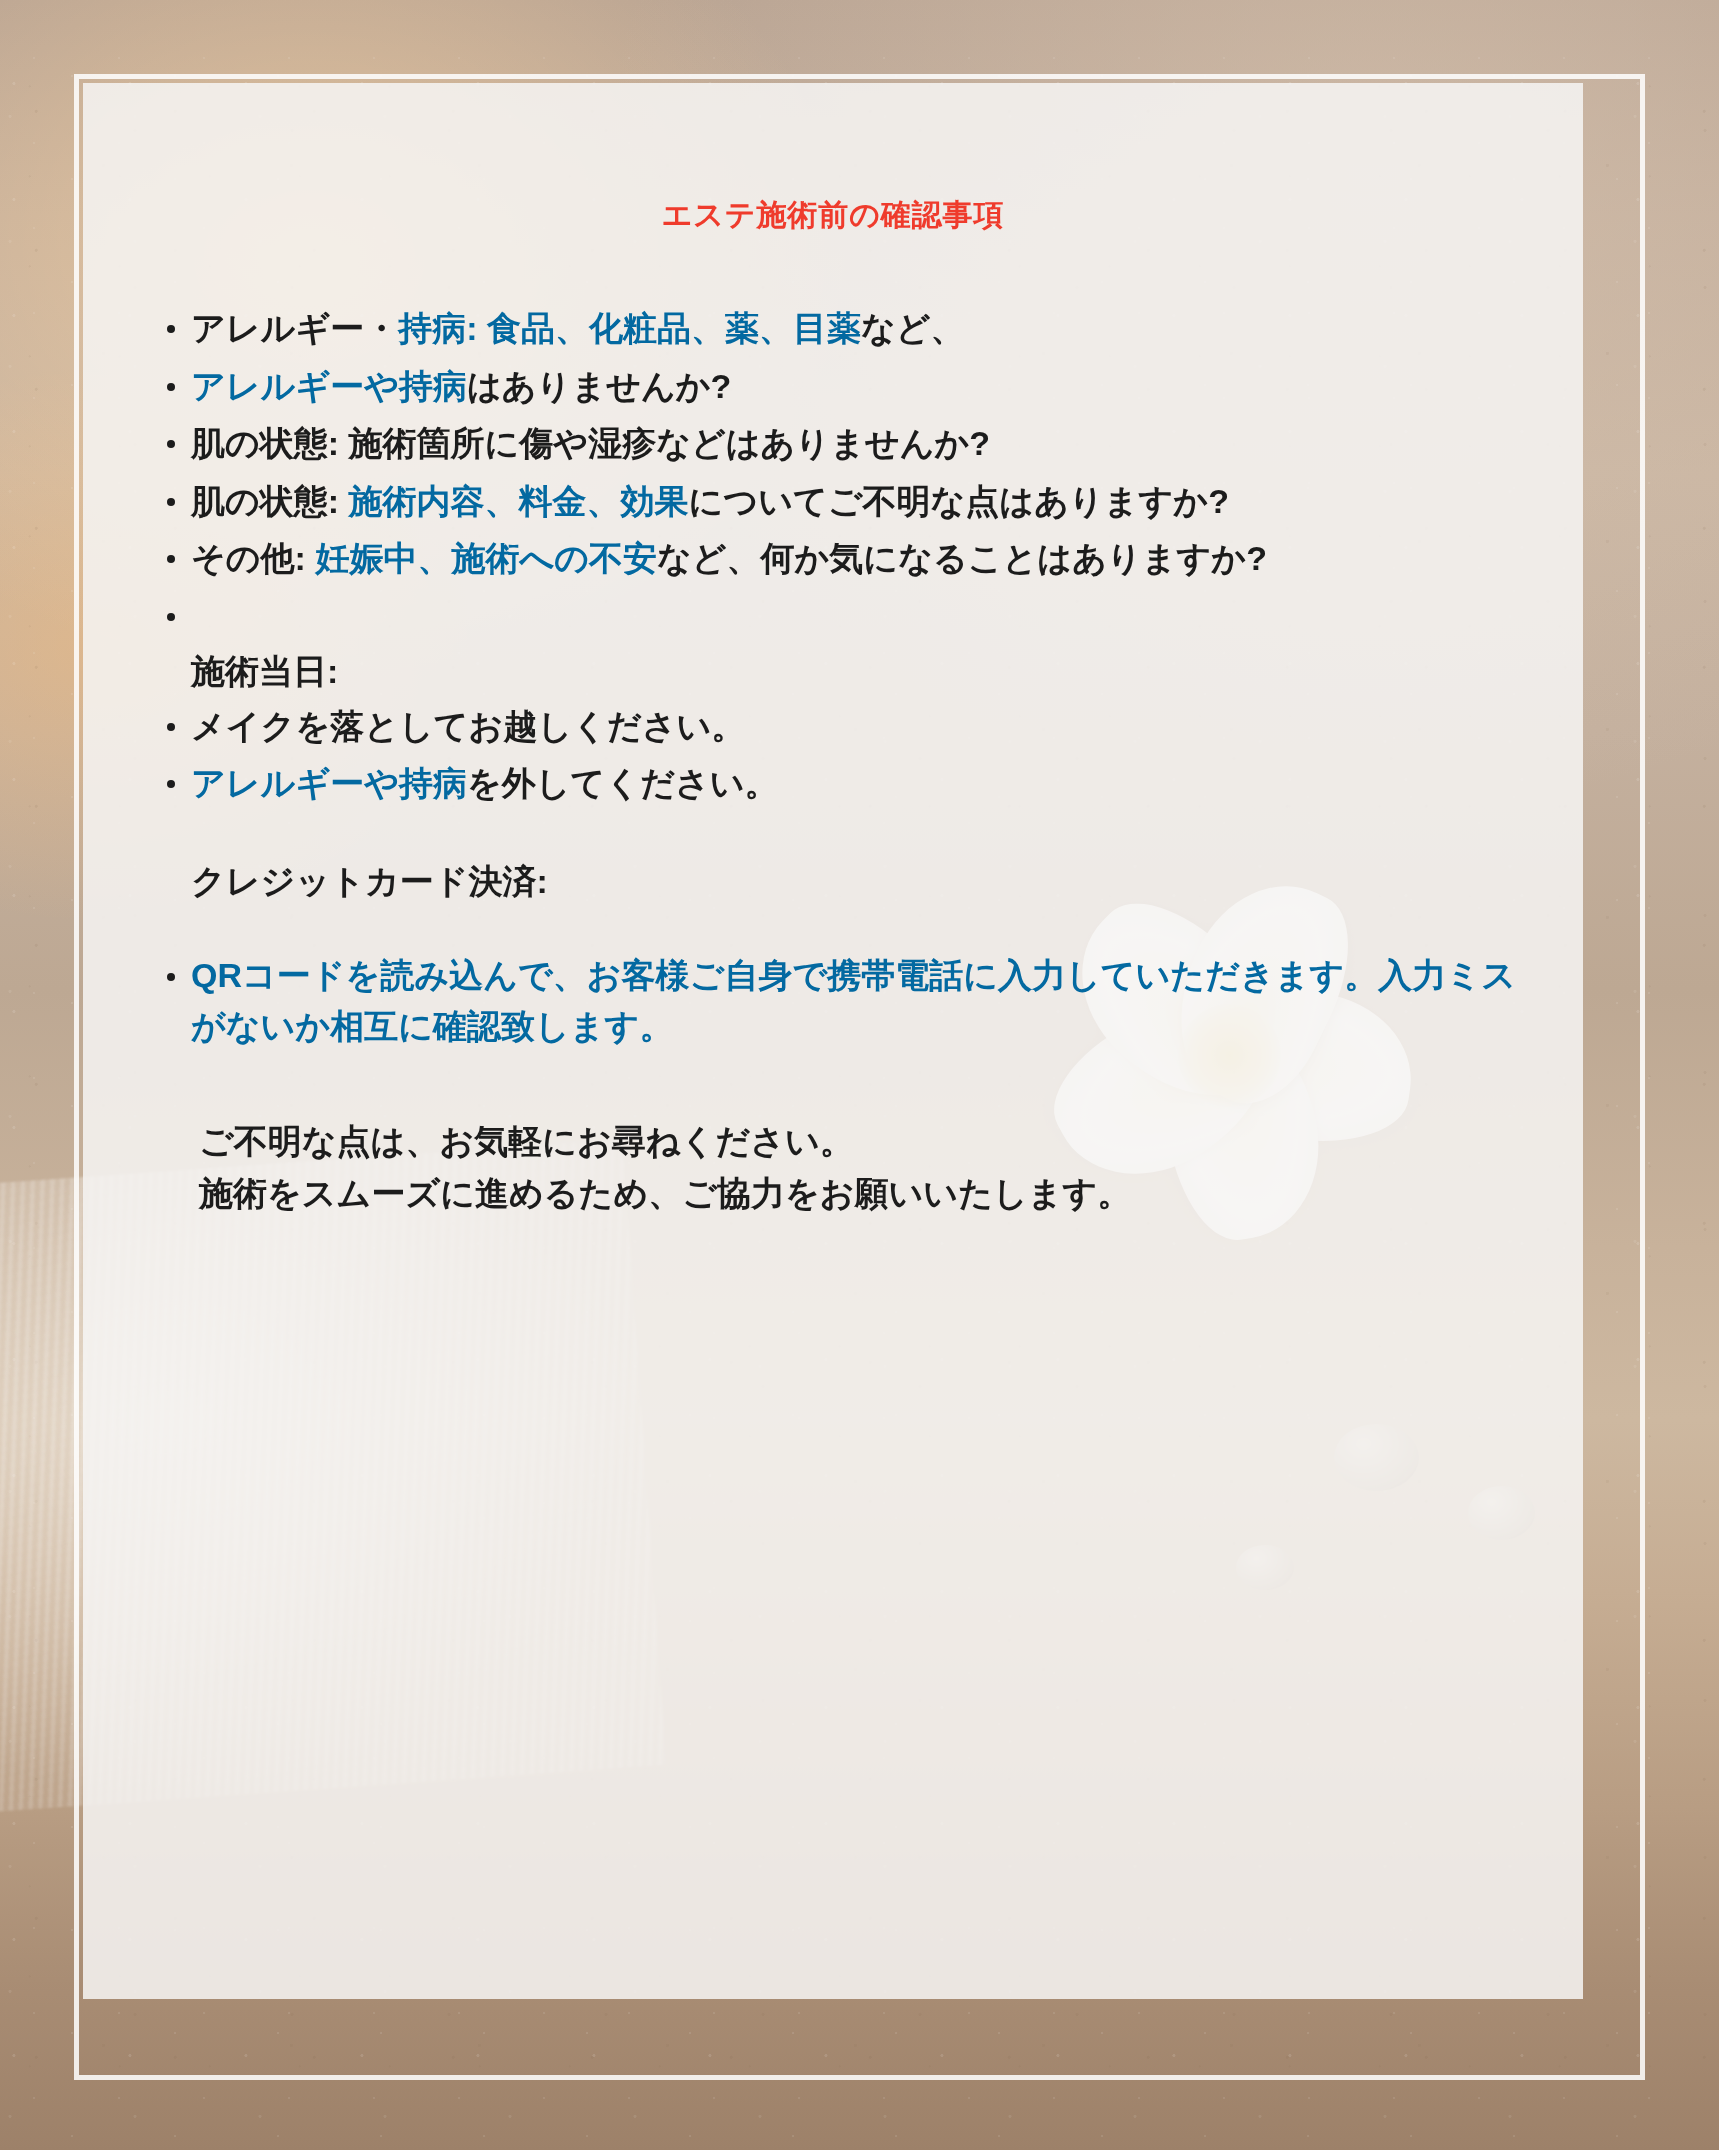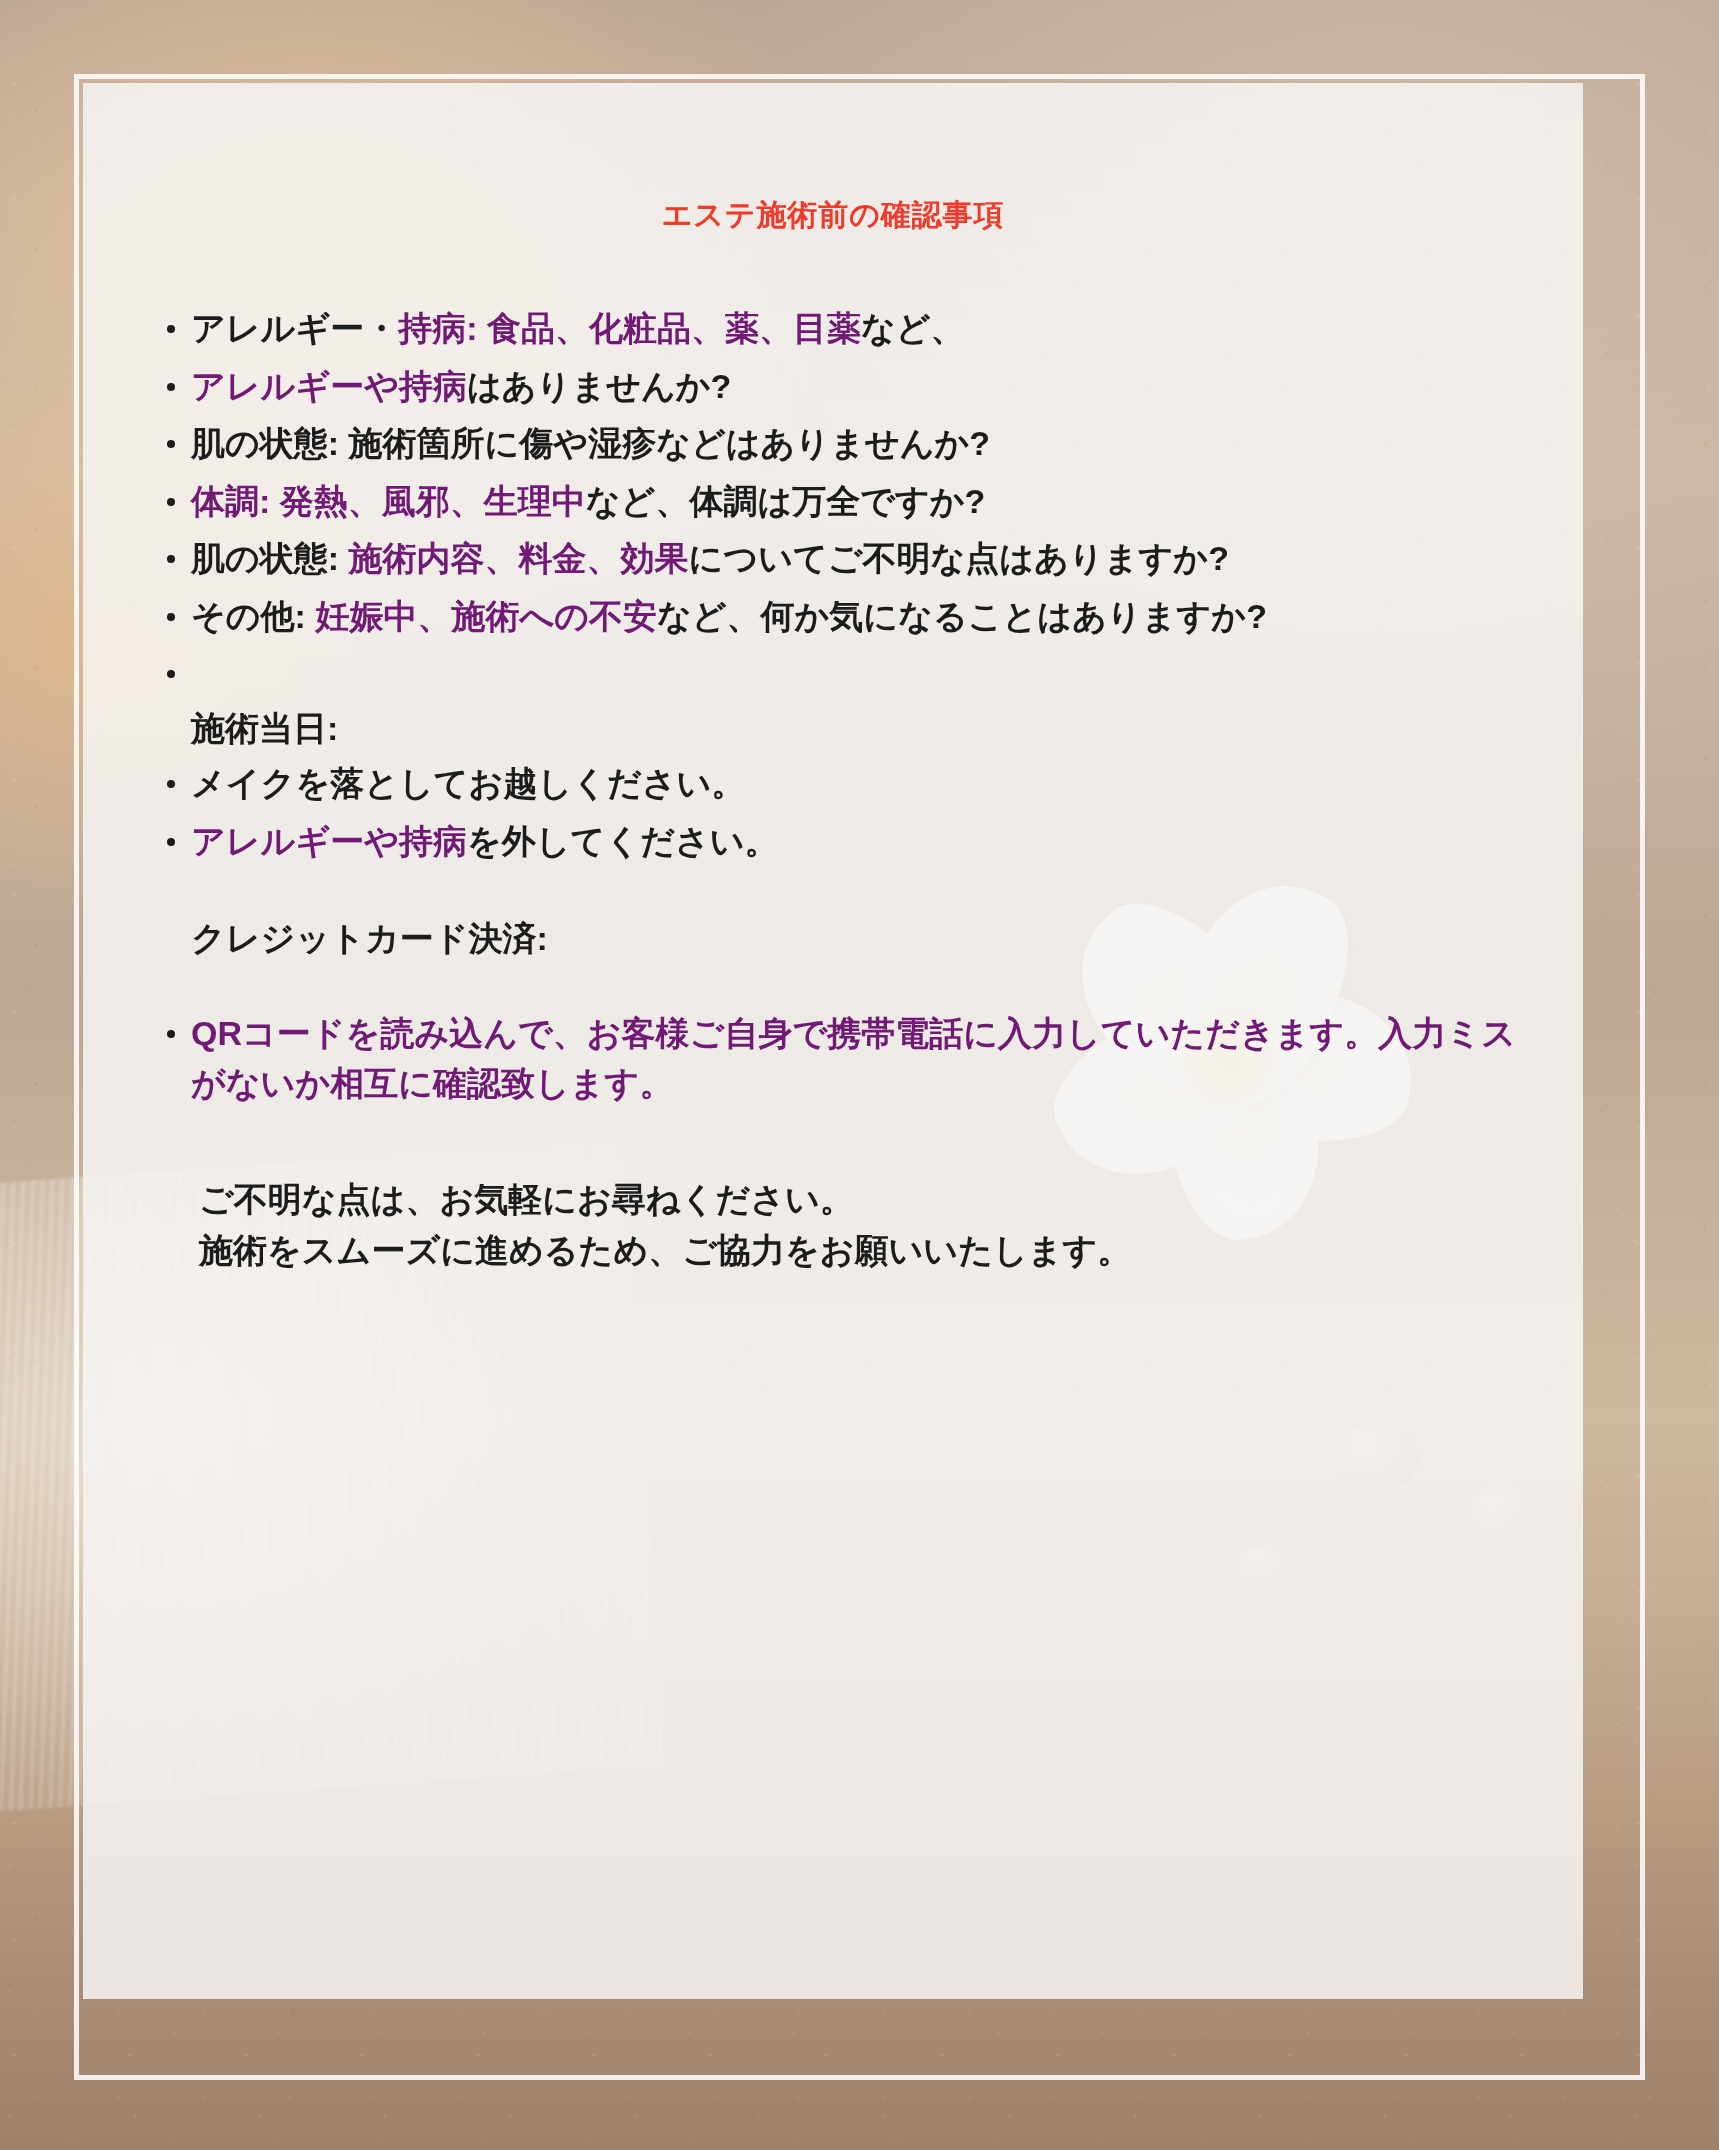--- a/index.html
+++ b/index.html
@@ -170,21 +170,21 @@
     content: "";
     position: absolute;
     left: 17px;
     top: 22.4px;
     width: 8px;
     height: 8px;
     border-radius: 50%;
     background: #1c1c1c;
   }
   li.empty { min-height: 48px; }
-  .red { color: #701a75; }
+  .red { color: #0369a1; }
   .gap-md { height: 40px; }
   .gap-lg { height: 58px; }
   .section-head {
     padding-left: 41px;
     margin: 0 0 4.5px 0;
   }
   .closing {
     padding-left: 49px;
     line-height: 1.52;
   }
@@ -217,21 +217,20 @@
     <div class="card-inner">
 
       <div class="title">エステ施術前の確認事項</div>
 
       <div class="body-text">
 
         <ul class="list">
           <li><span><span class="">アレルギー・</span><span class="red">持病:</span><span class=""> </span><span class="red">食品、化粧品、薬、目薬</span><span class="">など、</span></span></li>
           <li><span><span class="red">アレルギーや持病</span><span class="">はありませんか?</span></span></li>
           <li><span><span class="">肌の状態:</span><span class=""> 施術箇所に傷や湿疹などはありませんか?</span></span></li>
-          <li><span><span class="red">体調:</span><span class=""> </span><span class="red">発熱、風邪、生理中</span><span class="">など、体調は万全ですか?</span></span></li>
           <li><span><span class="">肌の状態:</span><span class=""> </span><span class="red">施術内容、料金、効果</span><span class="">についてご不明な点はありますか?</span></span></li>
           <li><span><span class="">その他:</span><span class=""> </span><span class="red">妊娠中、施術への不安</span><span class="">など、何か気になることはありますか?</span></span></li>
           <li class="empty"><span></span></li>
         </ul>
 
         <div class="section-head">施術当日:</div>
 
         <ul class="list">
           <li><span><span class="">メイクを落としてお越しください。</span></span></li>
           <li><span><span class="red">アレルギーや持病</span><span class="">を外してください。</span></span></li>

